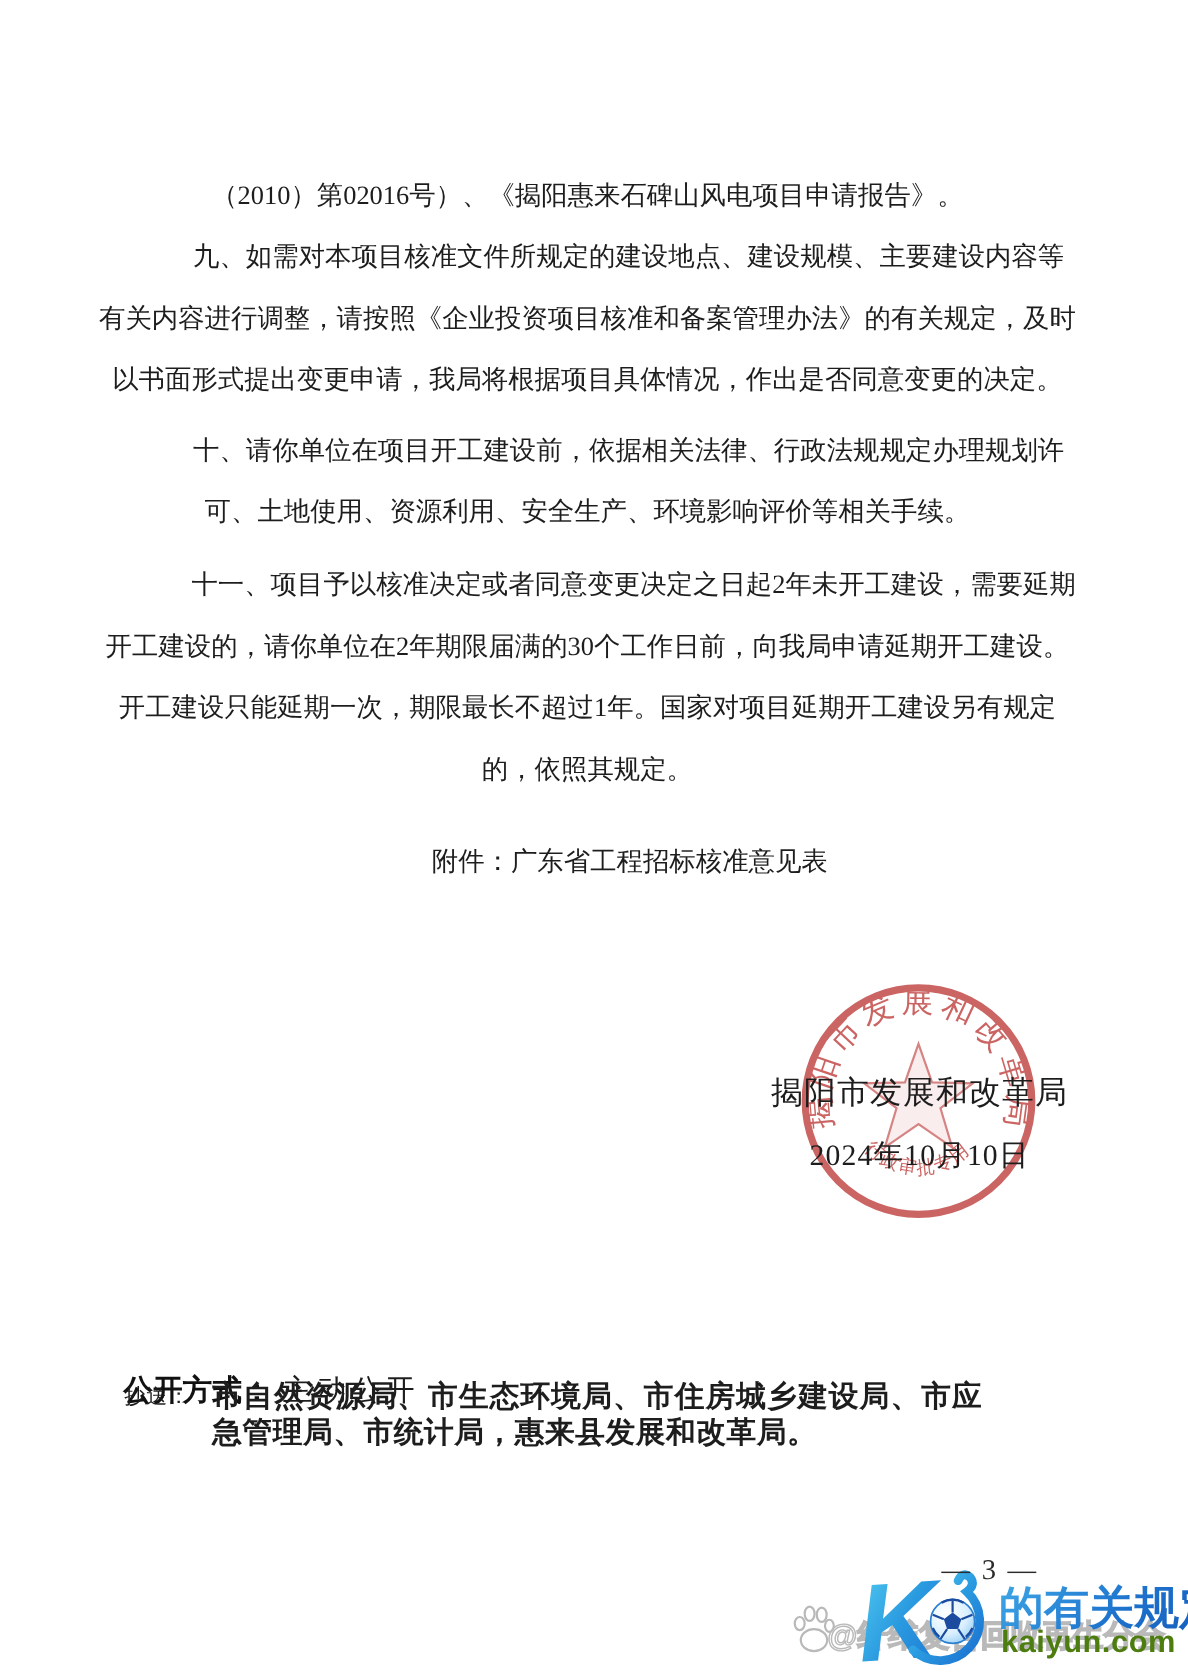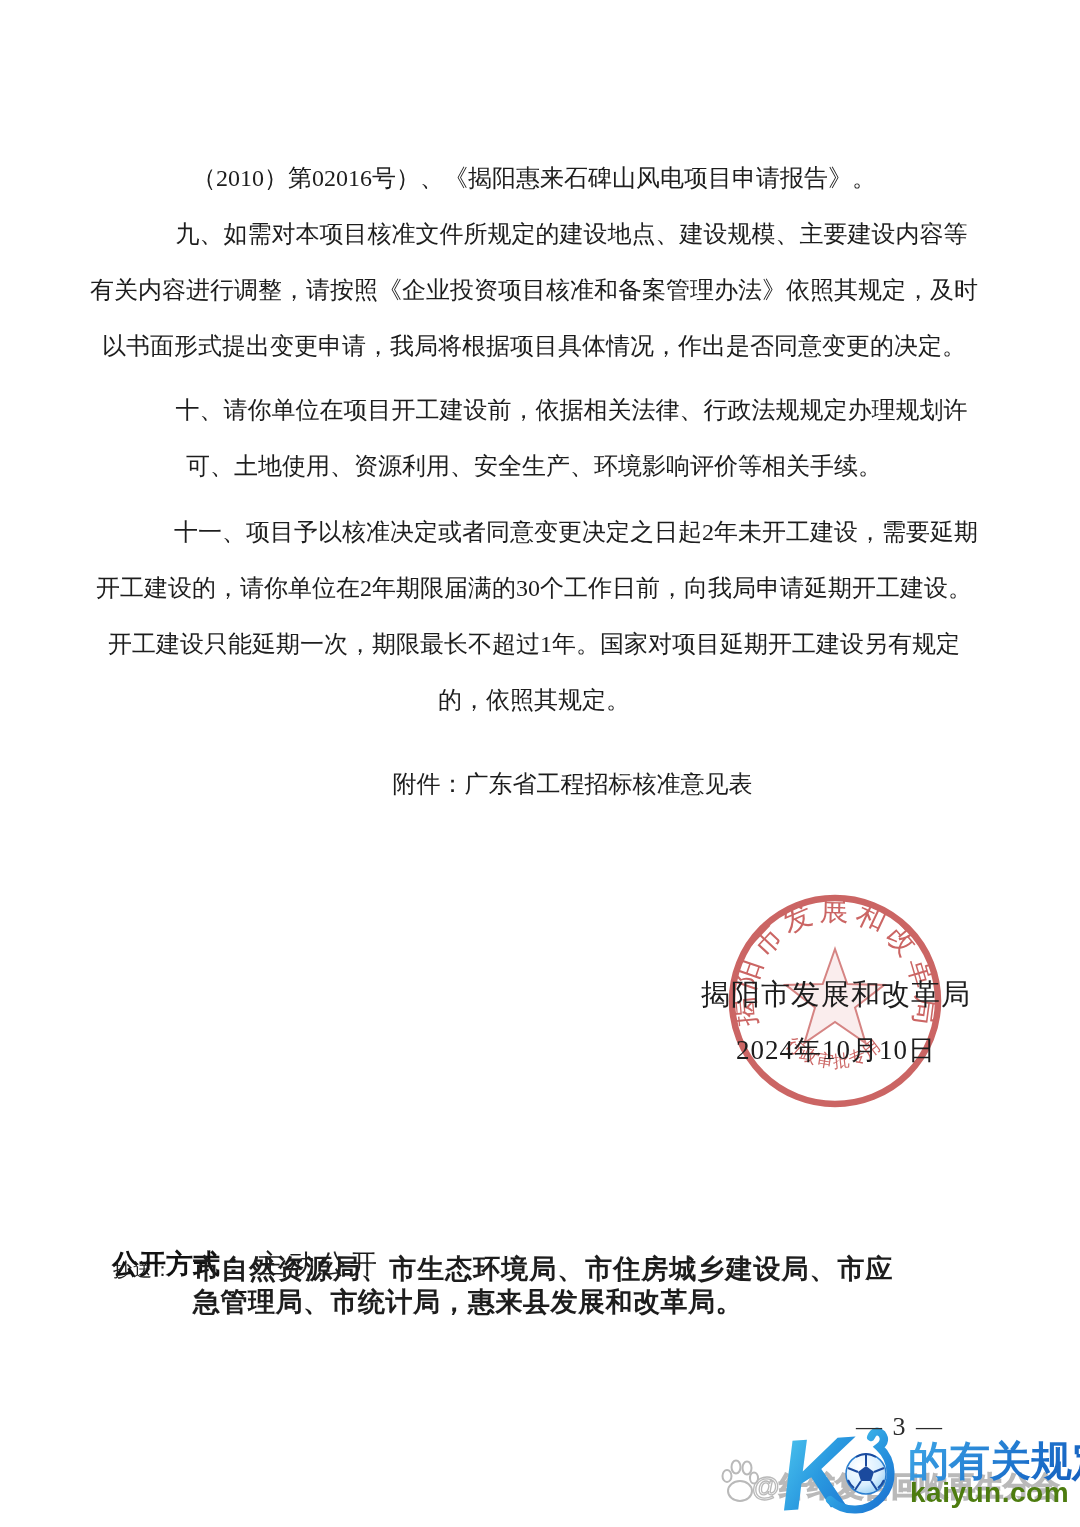--- a/index.html
+++ b/index.html
@@ -151,21 +151,21 @@
     }
   }
 </style>
 </head>
 <body>
 
 <div class="page">
 
   <section class="content">
     <p class="p-intro">（2010）第02016号）、《揭阳惠来石碑山风电项目申请报告》。</p>
-    <p class="p-nine">九、如需对本项目核准文件所规定的建设地点、建设规模、主要建设内容等有关内容进行调整，请按照《企业投资项目核准和备案管理办法》依照其规定，及时以书面形式提出变更申请，我局将根据项目具体情况，作出是否同意变更的决定。</p>
+    <p class="p-nine">九、如需对本项目核准文件所规定的建设地点、建设规模、主要建设内容等有关内容进行调整，请按照《企业投资项目核准和备案管理办法》的有关规定，及时以书面形式提出变更申请，我局将根据项目具体情况，作出是否同意变更的决定。</p>
     <p class="p-ten">十、请你单位在项目开工建设前，依据相关法律、行政法规规定办理规划许可、土地使用、资源利用、安全生产、环境影响评价等相关手续。</p>
     <p class="p-eleven">十一、项目予以核准决定或者同意变更决定之日起2年未开工建设，需要延期开工建设的，请你单位在2年期限届满的30个工作日前，向我局申请延期开工建设。开工建设只能延期一次，期限最长不超过1年。国家对项目延期开工建设另有规定的，依照其规定。</p>
     <p class="attachment">附件：广东省工程招标核准意见表</p>
   </section>
 
   <div class="seal">
     <svg width="220" height="220" viewBox="0 0 220 220">
       <defs>
         <path id="sealTop" d="M33.9,137.7 A81,81 0 1 1 186.1,137.7" fill="none"></path>
         <path id="sealBot" d="M59.4,152.4 A66,66 0 0 0 160.6,152.4" fill="none"></path>

